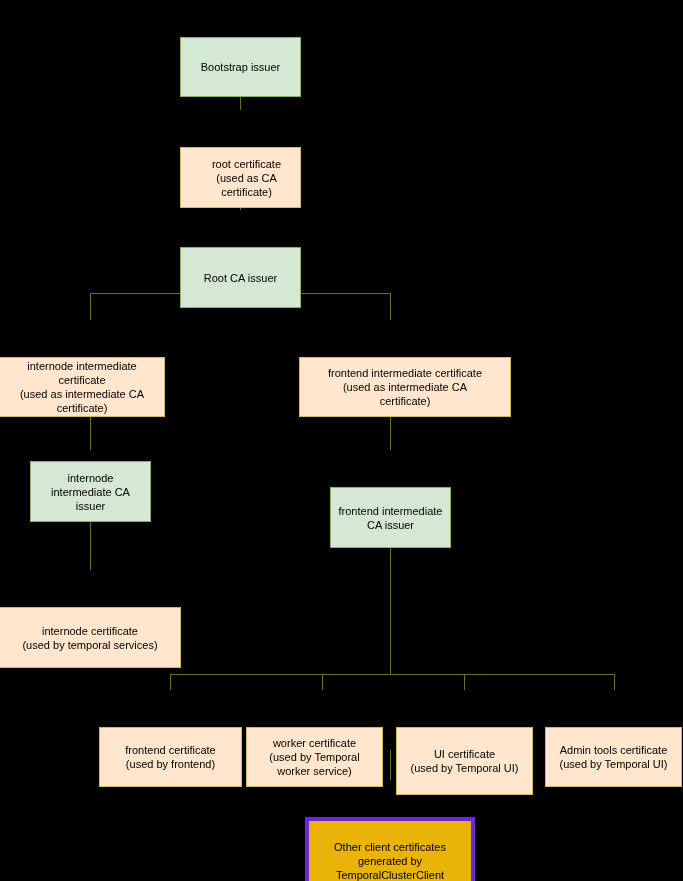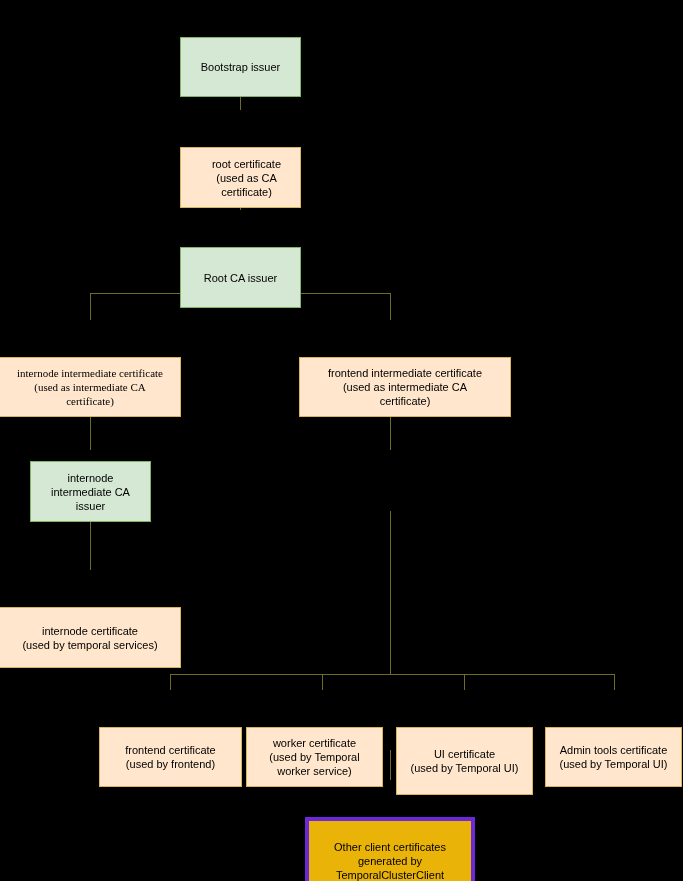--- a/index.html
+++ b/index.html
@@ -72,32 +72,34 @@
   <div class="edge edge-v" style="left:390px; top:750px; height:30px;"></div>
 
   <div class="node node-issuer" style="left:180px; top:0px; width:121px; height:60px;">Bootstrap issuer</div>
 
   <div class="node node-cert" style="left:180px; top:110px; width:121px; height:61px;padding-left:16px;">root certificate
 (used as CA
 certificate)</div>
 
   <div class="node node-issuer" style="left:180px; top:210px; width:121px; height:61px;">Root CA issuer</div>
 
-  <div class="node node-cert" style="left:-1px; top:320px; width:182px; height:60px;font-family:Liberation Serif, serif;">internode intermediate certificate
+  <div class="node node-cert" style="left:-1px; top:320px; width:166px; height:60px;">internode intermediate certificate
 (used as intermediate CA
 certificate)</div>
 
   <div class="node node-cert" style="left:299px; top:320px; width:212px; height:60px;">frontend intermediate certificate
 (used as intermediate CA
 certificate)</div>
 
   <div class="node node-issuer" style="left:30px; top:424px; width:121px; height:61px;">internode
 intermediate CA
 issuer</div>
 
+  <div class="node node-issuer" style="left:330px; top:450px; width:121px; height:61px;">frontend intermediate
+CA issuer</div>
 
   <div class="node node-cert" style="left:-1px; top:570px; width:182px; height:61px;">internode certificate
 (used by temporal services)</div>
 
   <div class="node node-cert" style="left:99px; top:690px; width:143px; height:60px;">frontend certificate
 (used by frontend)</div>
 
   <div class="node node-cert" style="left:246px; top:690px; width:137px; height:60px;">worker certificate
 (used by Temporal
 worker service)</div>

